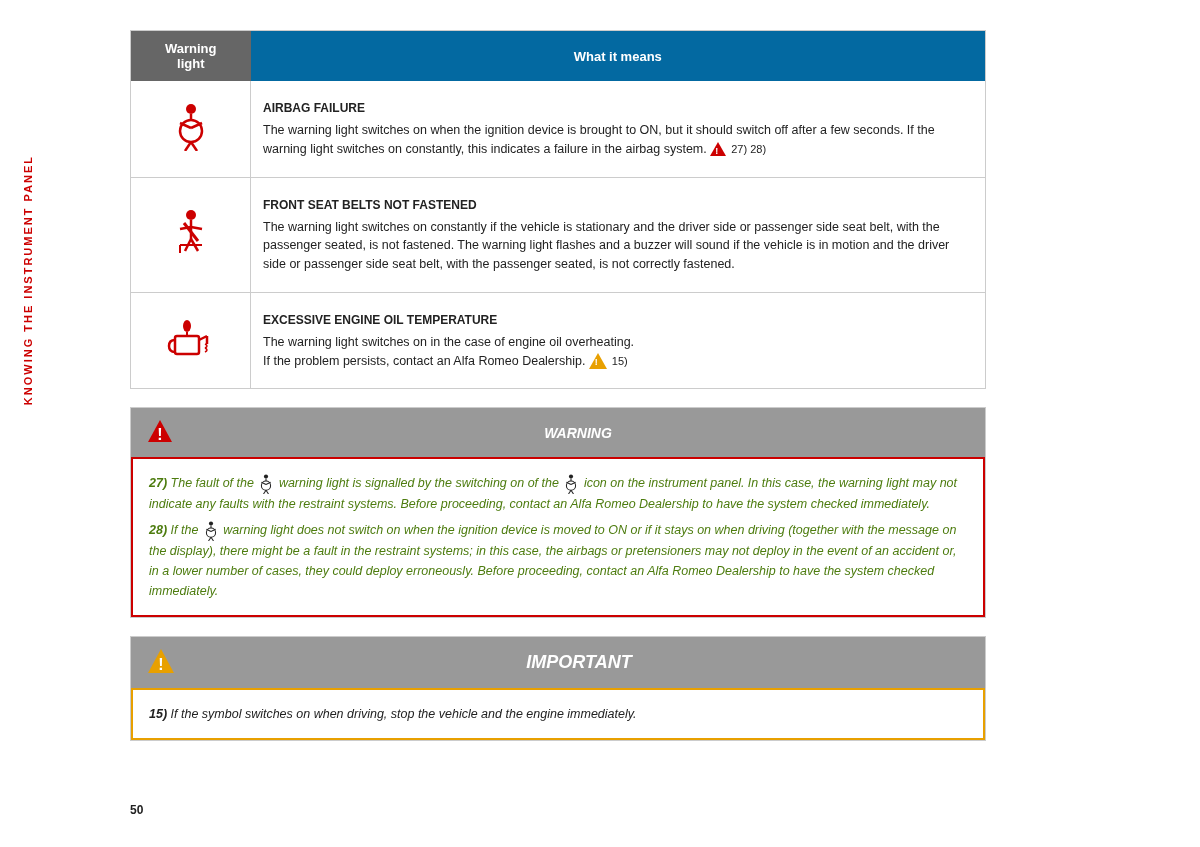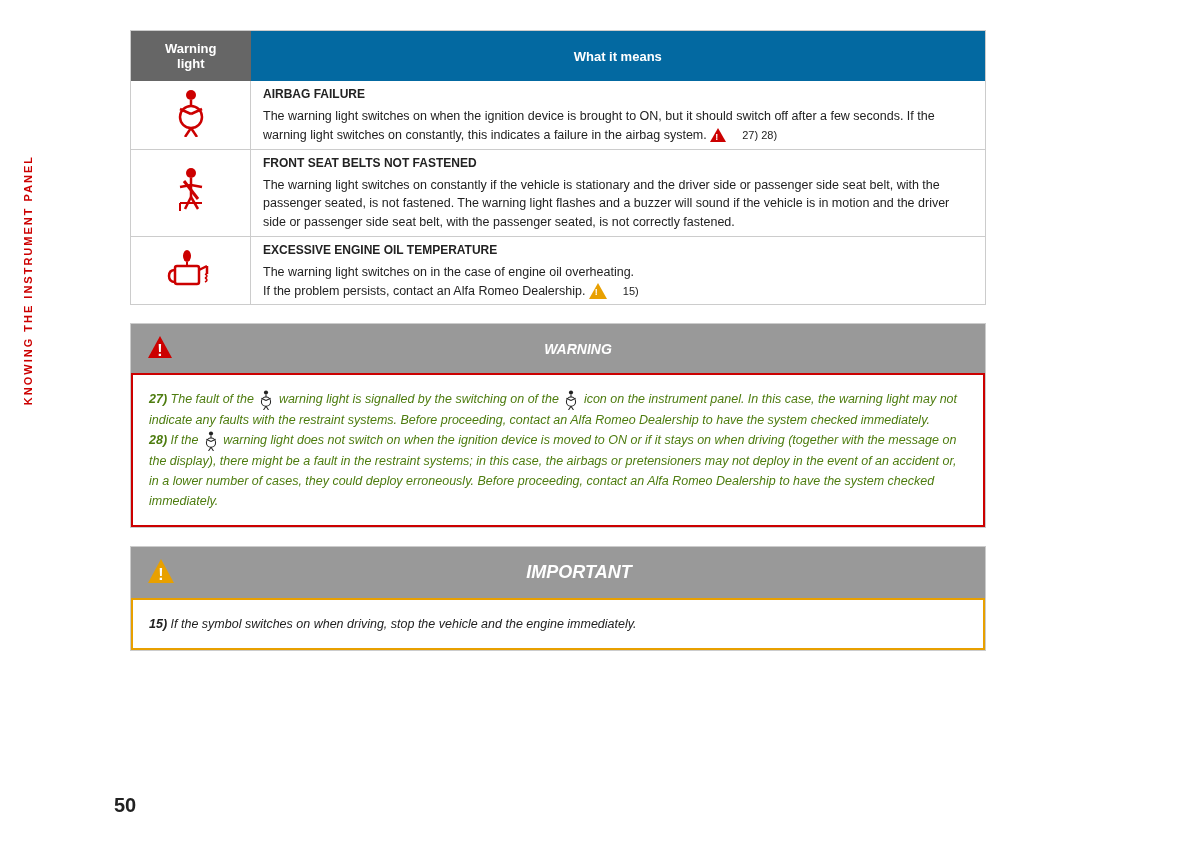--- a/index.html
+++ b/index.html
@@ -58,21 +58,21 @@
       font-size: 13px;
     }
     .warning-table th.col-light {
       width: 120px;
       background: #666;
     }
     .warning-table th.col-means {
       background: #0369a1;
     }
     .warning-table td {
-      padding: 4px 12px;
+      padding: 18px 12px;
       border-bottom: 1px solid #ccc;
       vertical-align: middle;
     }
     .warning-table td.icon-cell {
       text-align: center;
       width: 120px;
       border-right: 1px solid #ccc;
     }
     .warning-table td.text-cell {
       font-size: 12.5px;
@@ -83,21 +83,21 @@
       font-weight: bold;
       text-transform: uppercase;
       display: block;
       margin-bottom: 4px;
     }
 
     
     .warn-badge {
       display: inline-flex;
       align-items: center;
-      gap: 14px;
+      gap: 3px;
       font-size: 12px;
       vertical-align: middle;
     }
     .warn-triangle-red {
       display: inline-block;
       width: 0;
       height: 0;
       border-left: 8px solid transparent;
       border-right: 8px solid transparent;
       border-bottom: 14px solid #c00;
@@ -193,22 +193,22 @@
       font-size: 12.5px;
       line-height: 1.6;
       font-style: italic;
       color: #222;
     }
 
     
     .page-number {
       position: absolute;
       bottom: 30px;
-      left: 114px;
-      font-size: 20px;
+      left: 130px;
+      font-size: 12px;
       font-weight: bold;
       color: #222;
     }
 
     .ref-num {
       font-size: 11px;
       vertical-align: baseline;
     }
   </style>
 </head>
@@ -341,21 +341,21 @@
           <circle cx="21" cy="6" r="5" fill="#222"></circle>
           <circle cx="21" cy="28" r="11" fill="none" stroke="#222" stroke-width="2.5"></circle>
           <line x1="21" y1="39" x2="15" y2="48" stroke="#222" stroke-width="2.5"></line>
           <line x1="21" y1="39" x2="27" y2="48" stroke="#222" stroke-width="2.5"></line>
           <line x1="10" y1="20" x2="21" y2="25" stroke="#222" stroke-width="2.5"></line>
           <line x1="32" y1="20" x2="21" y2="25" stroke="#222" stroke-width="2.5"></line>
           <line x1="21" y1="11" x2="21" y2="17" stroke="#222" stroke-width="2.5"></line>
         </svg>
         icon on the instrument panel. In this case, the warning light may not indicate any faults with the restraint systems. Before proceeding, contact an Alfa Romeo Dealership to have the system checked immediately.
       </p>
-      <p style="">
+      <p style="margin-top:6px;">
         <b>28)</b> If the
         <svg style="display:inline-block;vertical-align:middle;" width="18" height="20" viewBox="0 0 42 48">
           <circle cx="21" cy="6" r="5" fill="#222"></circle>
           <circle cx="21" cy="28" r="11" fill="none" stroke="#222" stroke-width="2.5"></circle>
           <line x1="21" y1="39" x2="15" y2="48" stroke="#222" stroke-width="2.5"></line>
           <line x1="21" y1="39" x2="27" y2="48" stroke="#222" stroke-width="2.5"></line>
           <line x1="10" y1="20" x2="21" y2="25" stroke="#222" stroke-width="2.5"></line>
           <line x1="32" y1="20" x2="21" y2="25" stroke="#222" stroke-width="2.5"></line>
           <line x1="21" y1="11" x2="21" y2="17" stroke="#222" stroke-width="2.5"></line>
         </svg>

